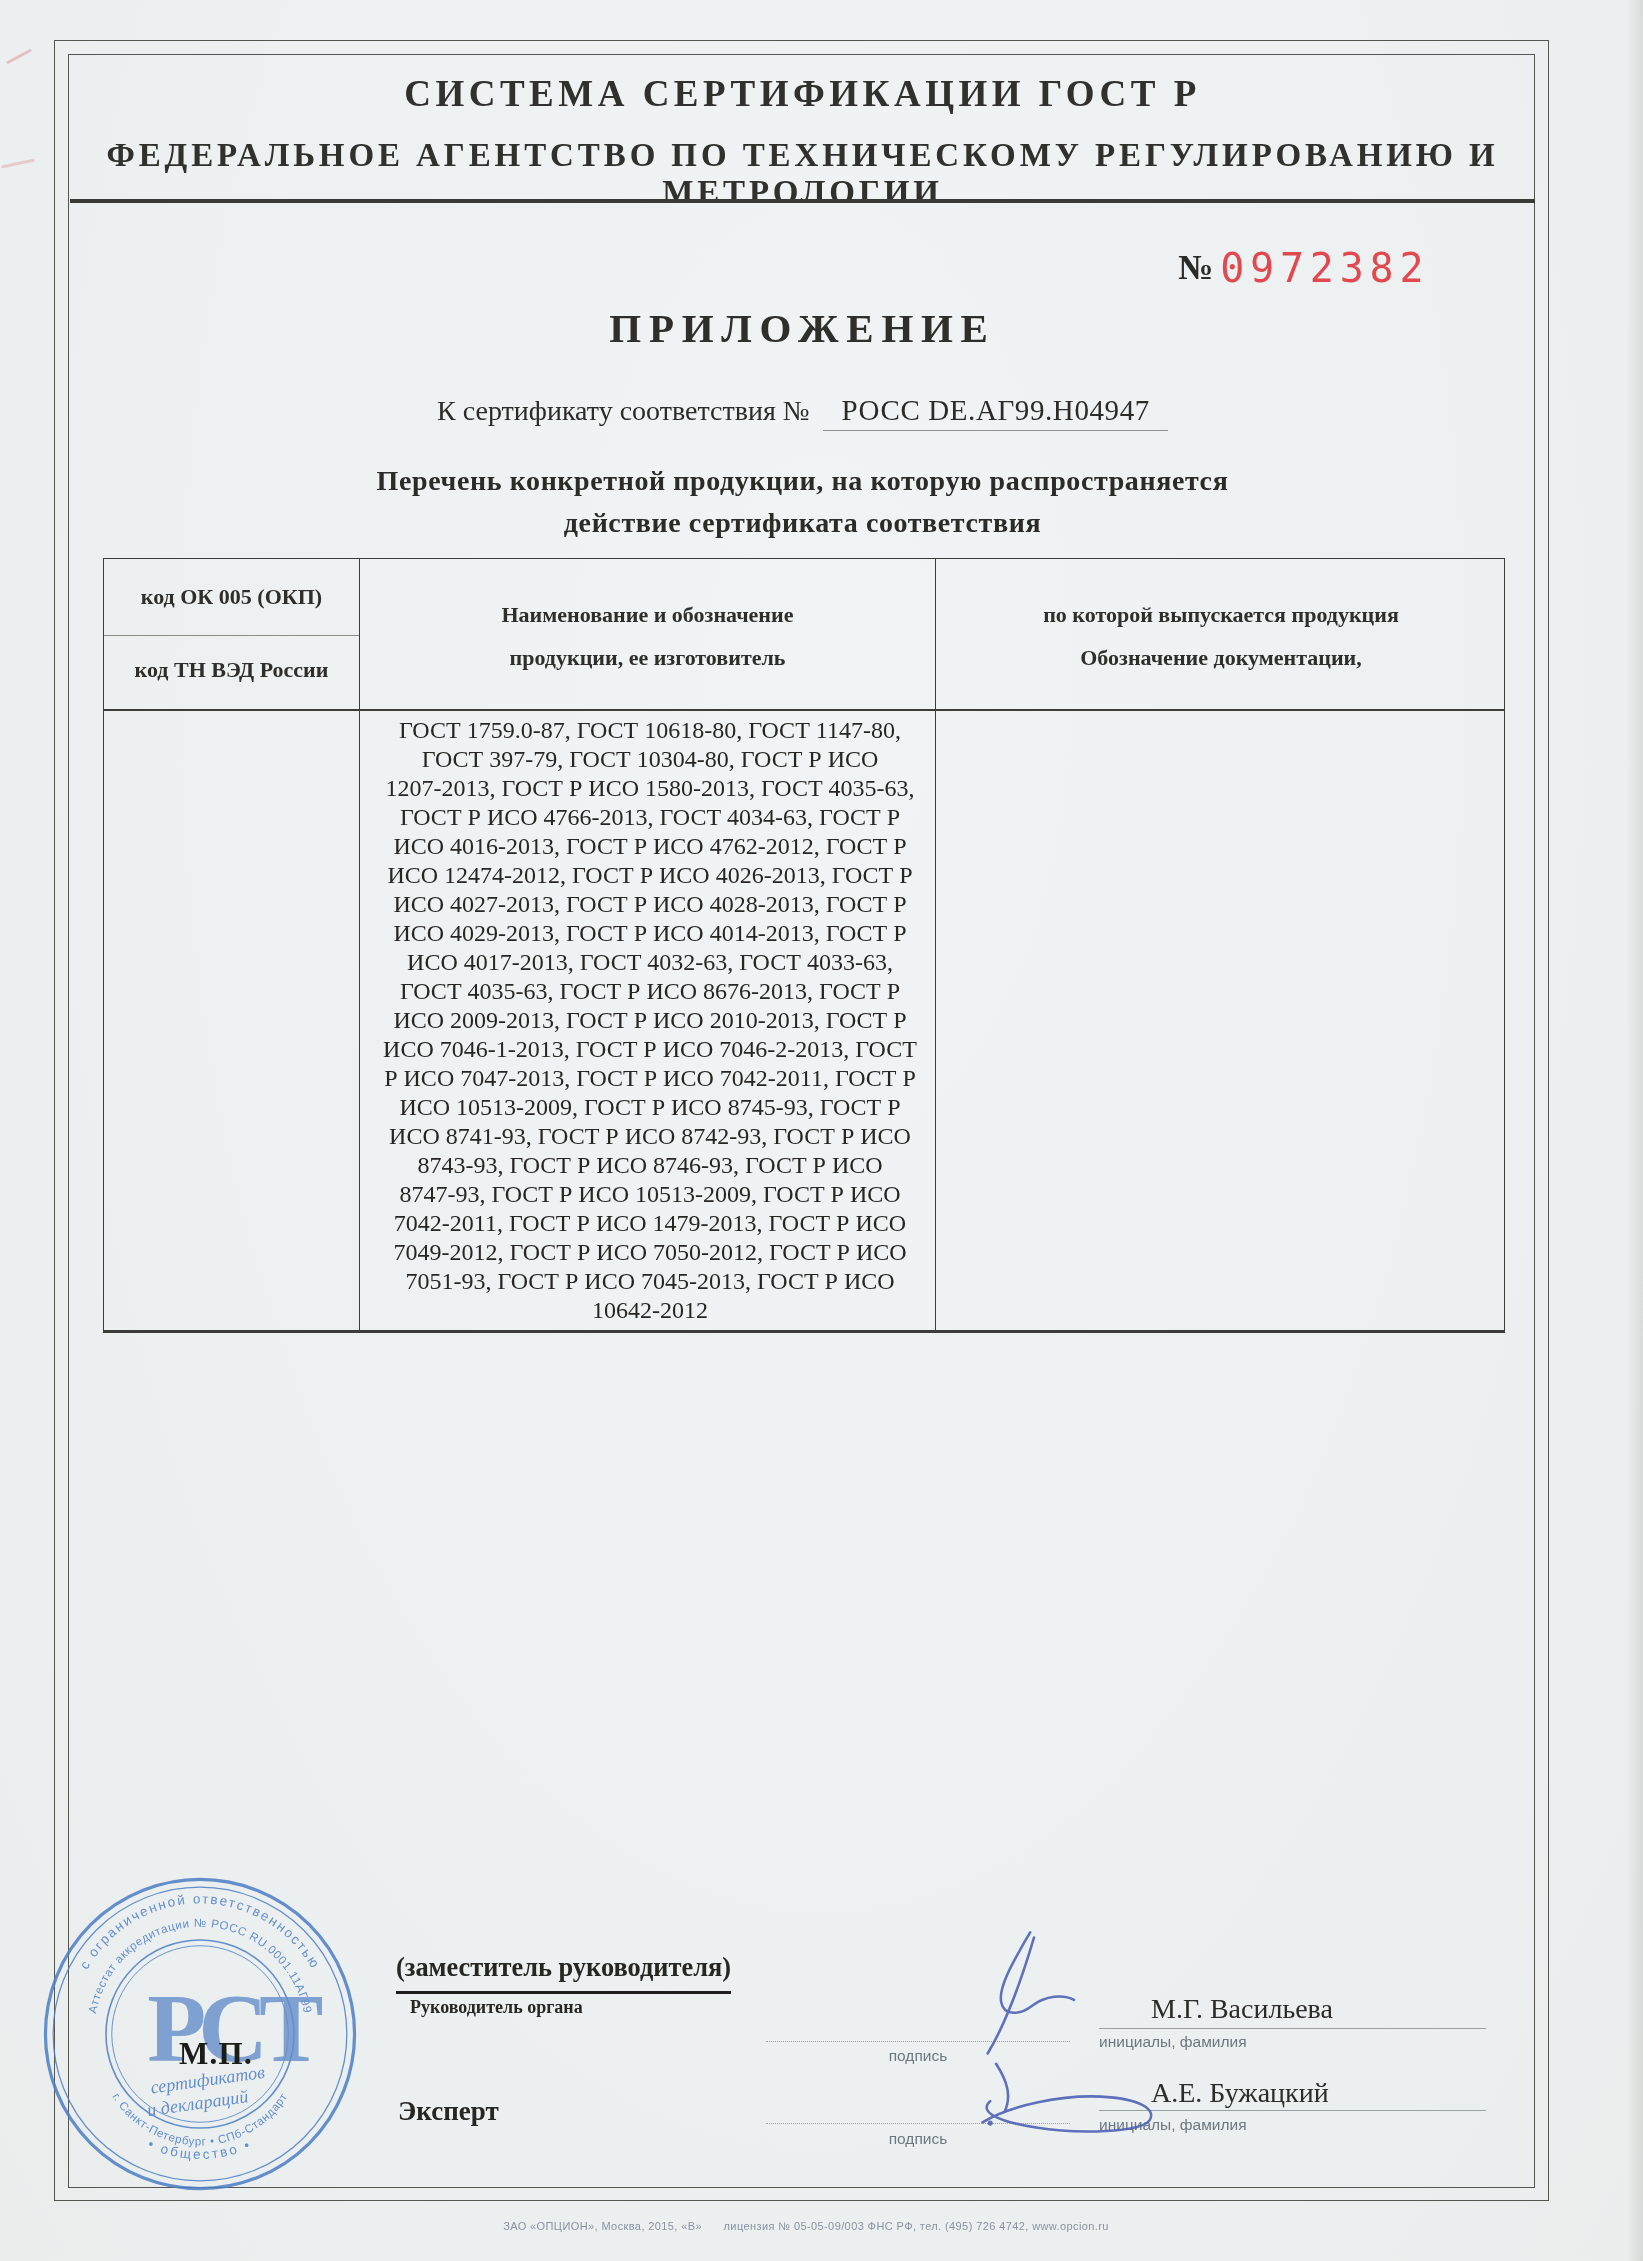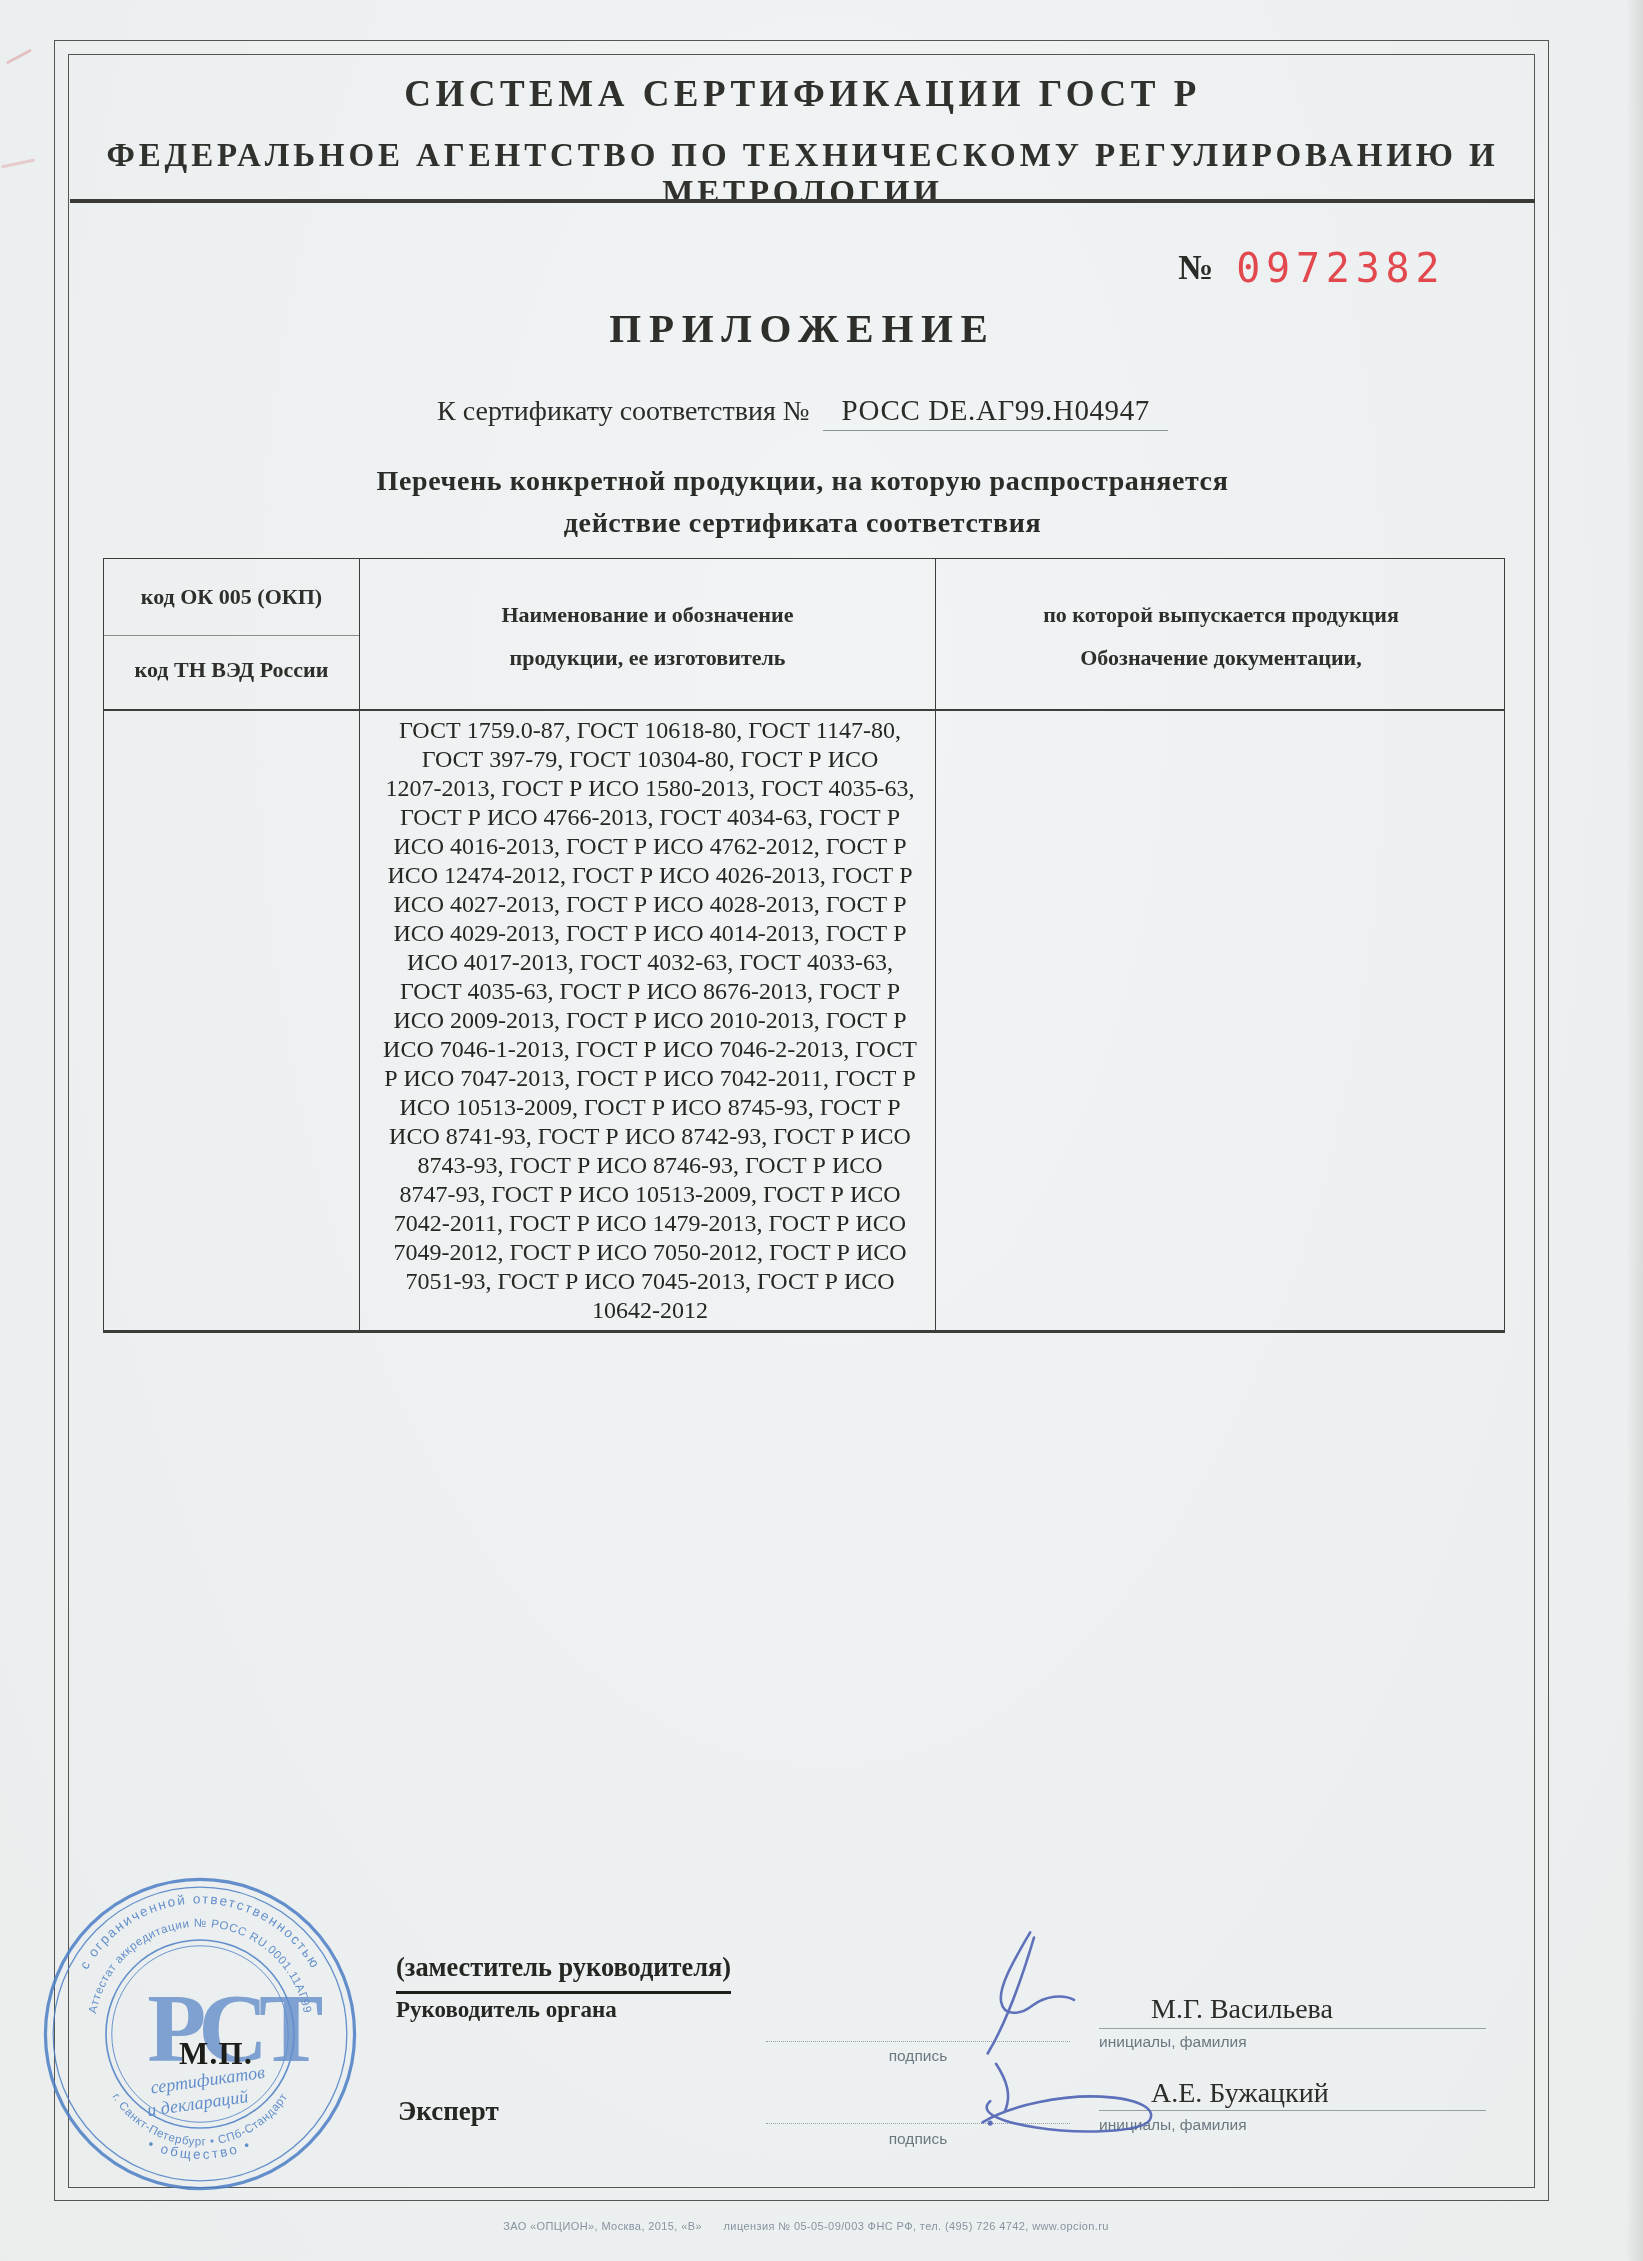--- a/index.html
+++ b/index.html
@@ -17,21 +17,21 @@
     border:1.3px solid #55554f;}
   .scan-mark{position:absolute;background:#d98a8a;border-radius:1.3px;}
   .hdr1{position:absolute;left:70px;top:72px;width:1465px;text-align:center;
     font-size:37px;font-weight:700;letter-spacing:4.5px;color:#30302c;}
   .hdr2{position:absolute;left:70px;top:137px;width:1465px;text-align:center;
     font-size:33px;font-weight:700;letter-spacing:3.9px;color:#30302c;}
   .hdr-rule{position:absolute;left:70px;top:199px;width:1465px;height:3.9px;background:#3a3a36;}
   .docnum{position:absolute;left:1178px;top:245px;white-space:nowrap;}
   .docnum .no{font-size:35px;font-weight:700;color:#2b2b28;vertical-align:middle;}
   .docnum .digits{font-family:"DejaVu Sans Mono",monospace;font-size:40px;font-weight:400;
-    letter-spacing:5.8px;color:#e2494f;margin-left:23px;vertical-align:middle;}
+    letter-spacing:5.8px;color:#e2494f;margin-left:7px;vertical-align:middle;}
   .apptitle{position:absolute;left:70px;top:304px;width:1465px;text-align:center;
     font-size:41px;font-weight:700;letter-spacing:7.7px;color:#2e2e2a;}
   .certline{position:absolute;left:70px;top:394px;width:1465px;text-align:center;white-space:nowrap;}
   .certline .cl-label{font-size:28px;font-weight:400;}
   .certline .cl-value{font-size:29px;font-weight:400;letter-spacing:0.6px;
     border-bottom:1.3px solid #8c9294;padding:0 18px 3.9px 18px;margin-left:14px;text-align:right;}
   .sub1{position:absolute;left:70px;top:465px;width:1465px;text-align:center;
     font-size:28px;font-weight:700;letter-spacing:0.6px;}
   .sub2{position:absolute;left:70px;top:507px;width:1465px;text-align:center;
     font-size:28px;font-weight:700;letter-spacing:0.6px;}
@@ -41,21 +41,21 @@
   .tbl .v1{left:255px;} .tbl .v2{left:831px;}
   .tbl .hline{position:absolute;left:0;top:150px;width:100%;height:1.9px;background:#3c3c38;}
   .tbl .c1div{position:absolute;left:0;top:76px;width:255px;height:1.3px;background:#8e8e88;}
   .tbl .cell{position:absolute;text-align:center;font-size:22px;font-weight:700;color:#2e2e2a;}
   .tbl .c1a{left:0;top:24.5px;width:255px;}
   .tbl .c1b{left:0;top:98px;width:255px;}
   .tbl .c2h{left:256px;top:34px;width:575px;line-height:43px;}
   .tbl .c3h{left:832px;top:34px;width:570px;line-height:43px;}
   .tbl .body{position:absolute;left:265px;top:157px;width:562px;
     font-size:24px;font-weight:400;line-height:29px;color:#262622;text-align:center;}
-  .sigrole1a{position:absolute;left:396px;top:1997px;font-size:23px;font-weight:700;color:#262622;}
+  .sigrole1a{position:absolute;left:410px;top:1997px;font-size:18px;font-weight:700;color:#262622;}
   .sigrole1b{position:absolute;left:396px;top:1952px;font-size:26.4px;font-weight:700;color:#262622;
     border-bottom:3.9px solid #1e1e1a;padding-bottom:8px;}
   .sigrole2{position:absolute;left:398px;top:2096px;font-size:27px;font-weight:700;color:#262622;}
   .sigline{position:absolute;height:0;border-bottom:1.3px dotted #97a1a4;}
   .sl1{left:766px;top:2041px;width:304px;}
   .sl2{left:766px;top:2123px;width:304px;}
   .sigcap{position:absolute;width:304px;left:766px;text-align:center;
     font-family:"Liberation Sans",sans-serif;font-size:15.5px;color:#6b7880;}
   .sc1{top:2047px;} .sc2{top:2130px;}
   .name{position:absolute;left:1099px;width:387px;text-align:left;

